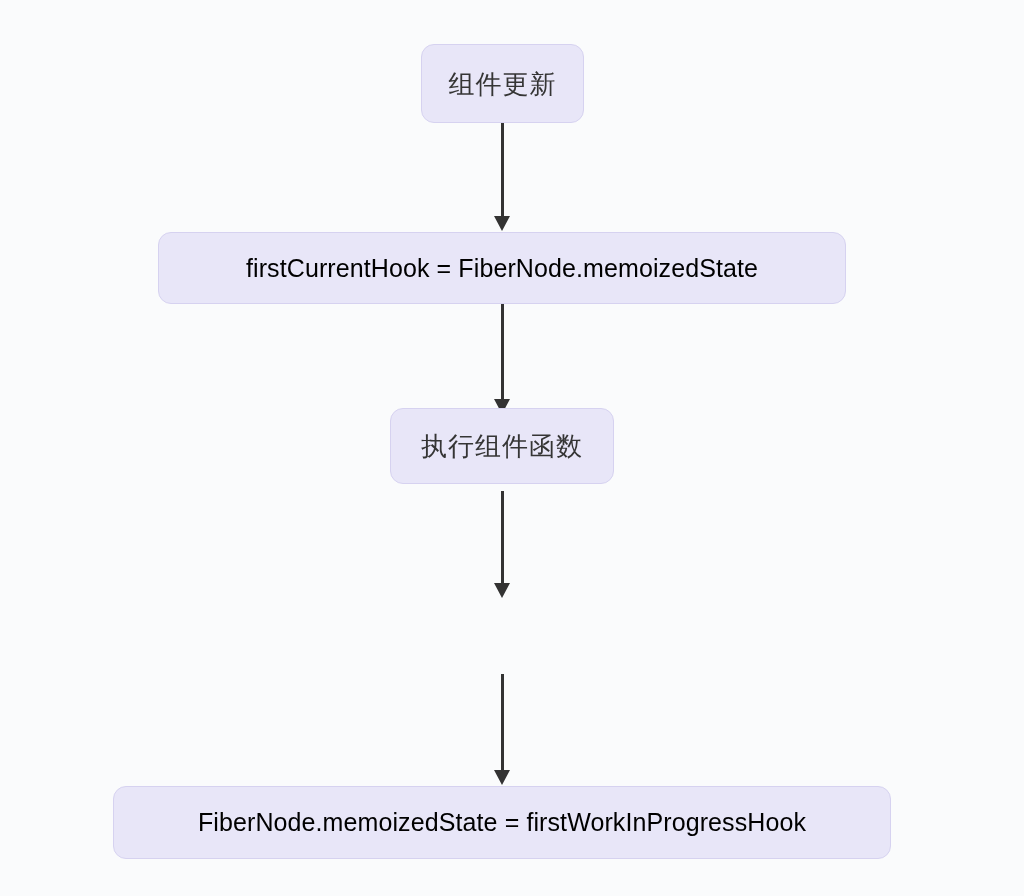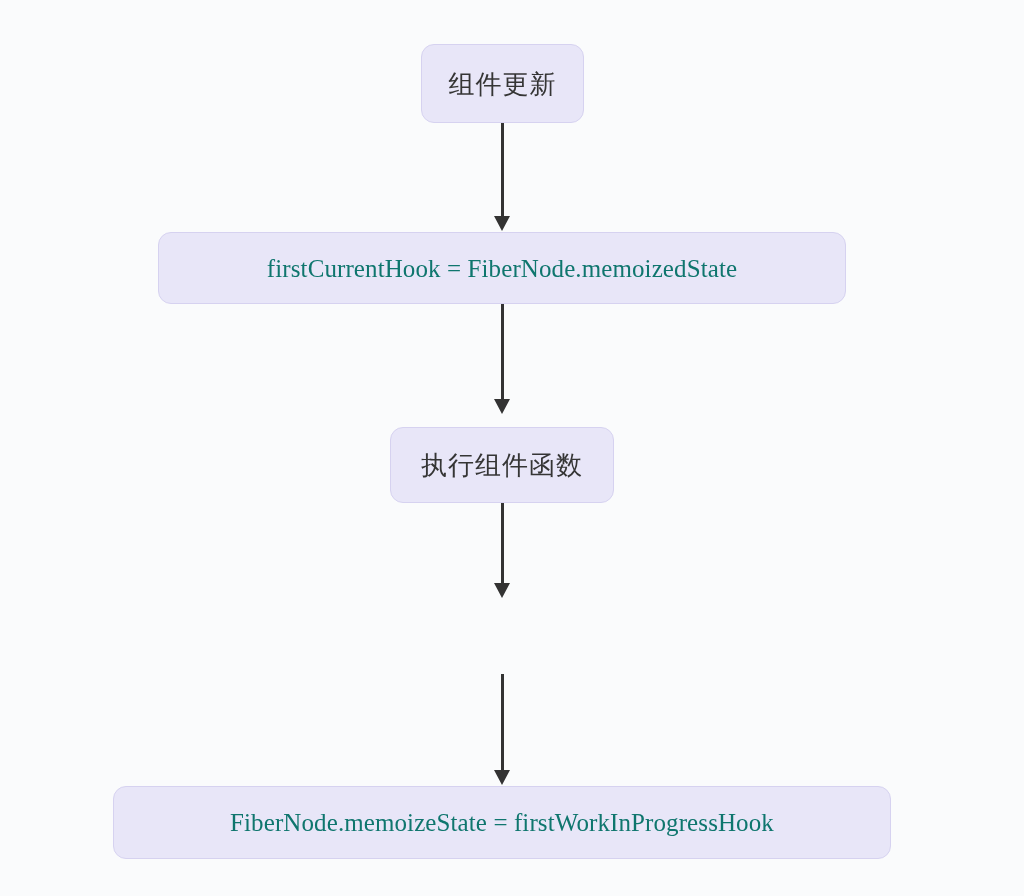--- a/index.html
+++ b/index.html
@@ -34,33 +34,32 @@
     z-index: 2;
   }
   .node-label {
     font-weight: 400;
     letter-spacing: 0.1px;
     white-space: nowrap;
     line-height: 1;
   }
   .label-latin {
     font-size: 25px;
-    color: #0f766e;
-    font-family: Liberation Serif, serif;
+    color: #000000;
   }
   .label-cjk {
     font-size: 26px;
     color: #353535;
     letter-spacing: 1px;
   }
 
   
   #node-0 { left: 421px; top: 44px;  width: 163px; height: 79px; }
   #node-1 { left: 158px; top: 232px; width: 688px; height: 72px; }
-  #node-2 { left: 390px; top: 427px; width: 224px; height: 76px; }
+  #node-2 { left: 390px; top: 408px; width: 224px; height: 76px; }
   #node-3 { left: 318px; top: 599px; width: 369px; height: 75px; }
   #node-4 { left: 113px; top: 786px; width: 778px; height: 73px; }
 
   
   .edge {
     position: absolute;
     z-index: 1;
   }
   .edge-line {
     position: absolute;
@@ -127,16 +126,16 @@
     <div class="edge-arrow"></div>
   </div>
 
 
   <div class="edge" id="edge-3">
     <div class="edge-line"></div>
     <div class="edge-arrow"></div>
   </div>
 
   <div class="node" id="node-4">
-    <span class="node-label label-latin">FiberNode.memoizeState = firstWorkInProgressHook</span>
+    <span class="node-label label-latin">FiberNode.memoizedState = firstWorkInProgressHook</span>
   </div>
 
 </div>
 
 </body></html>

